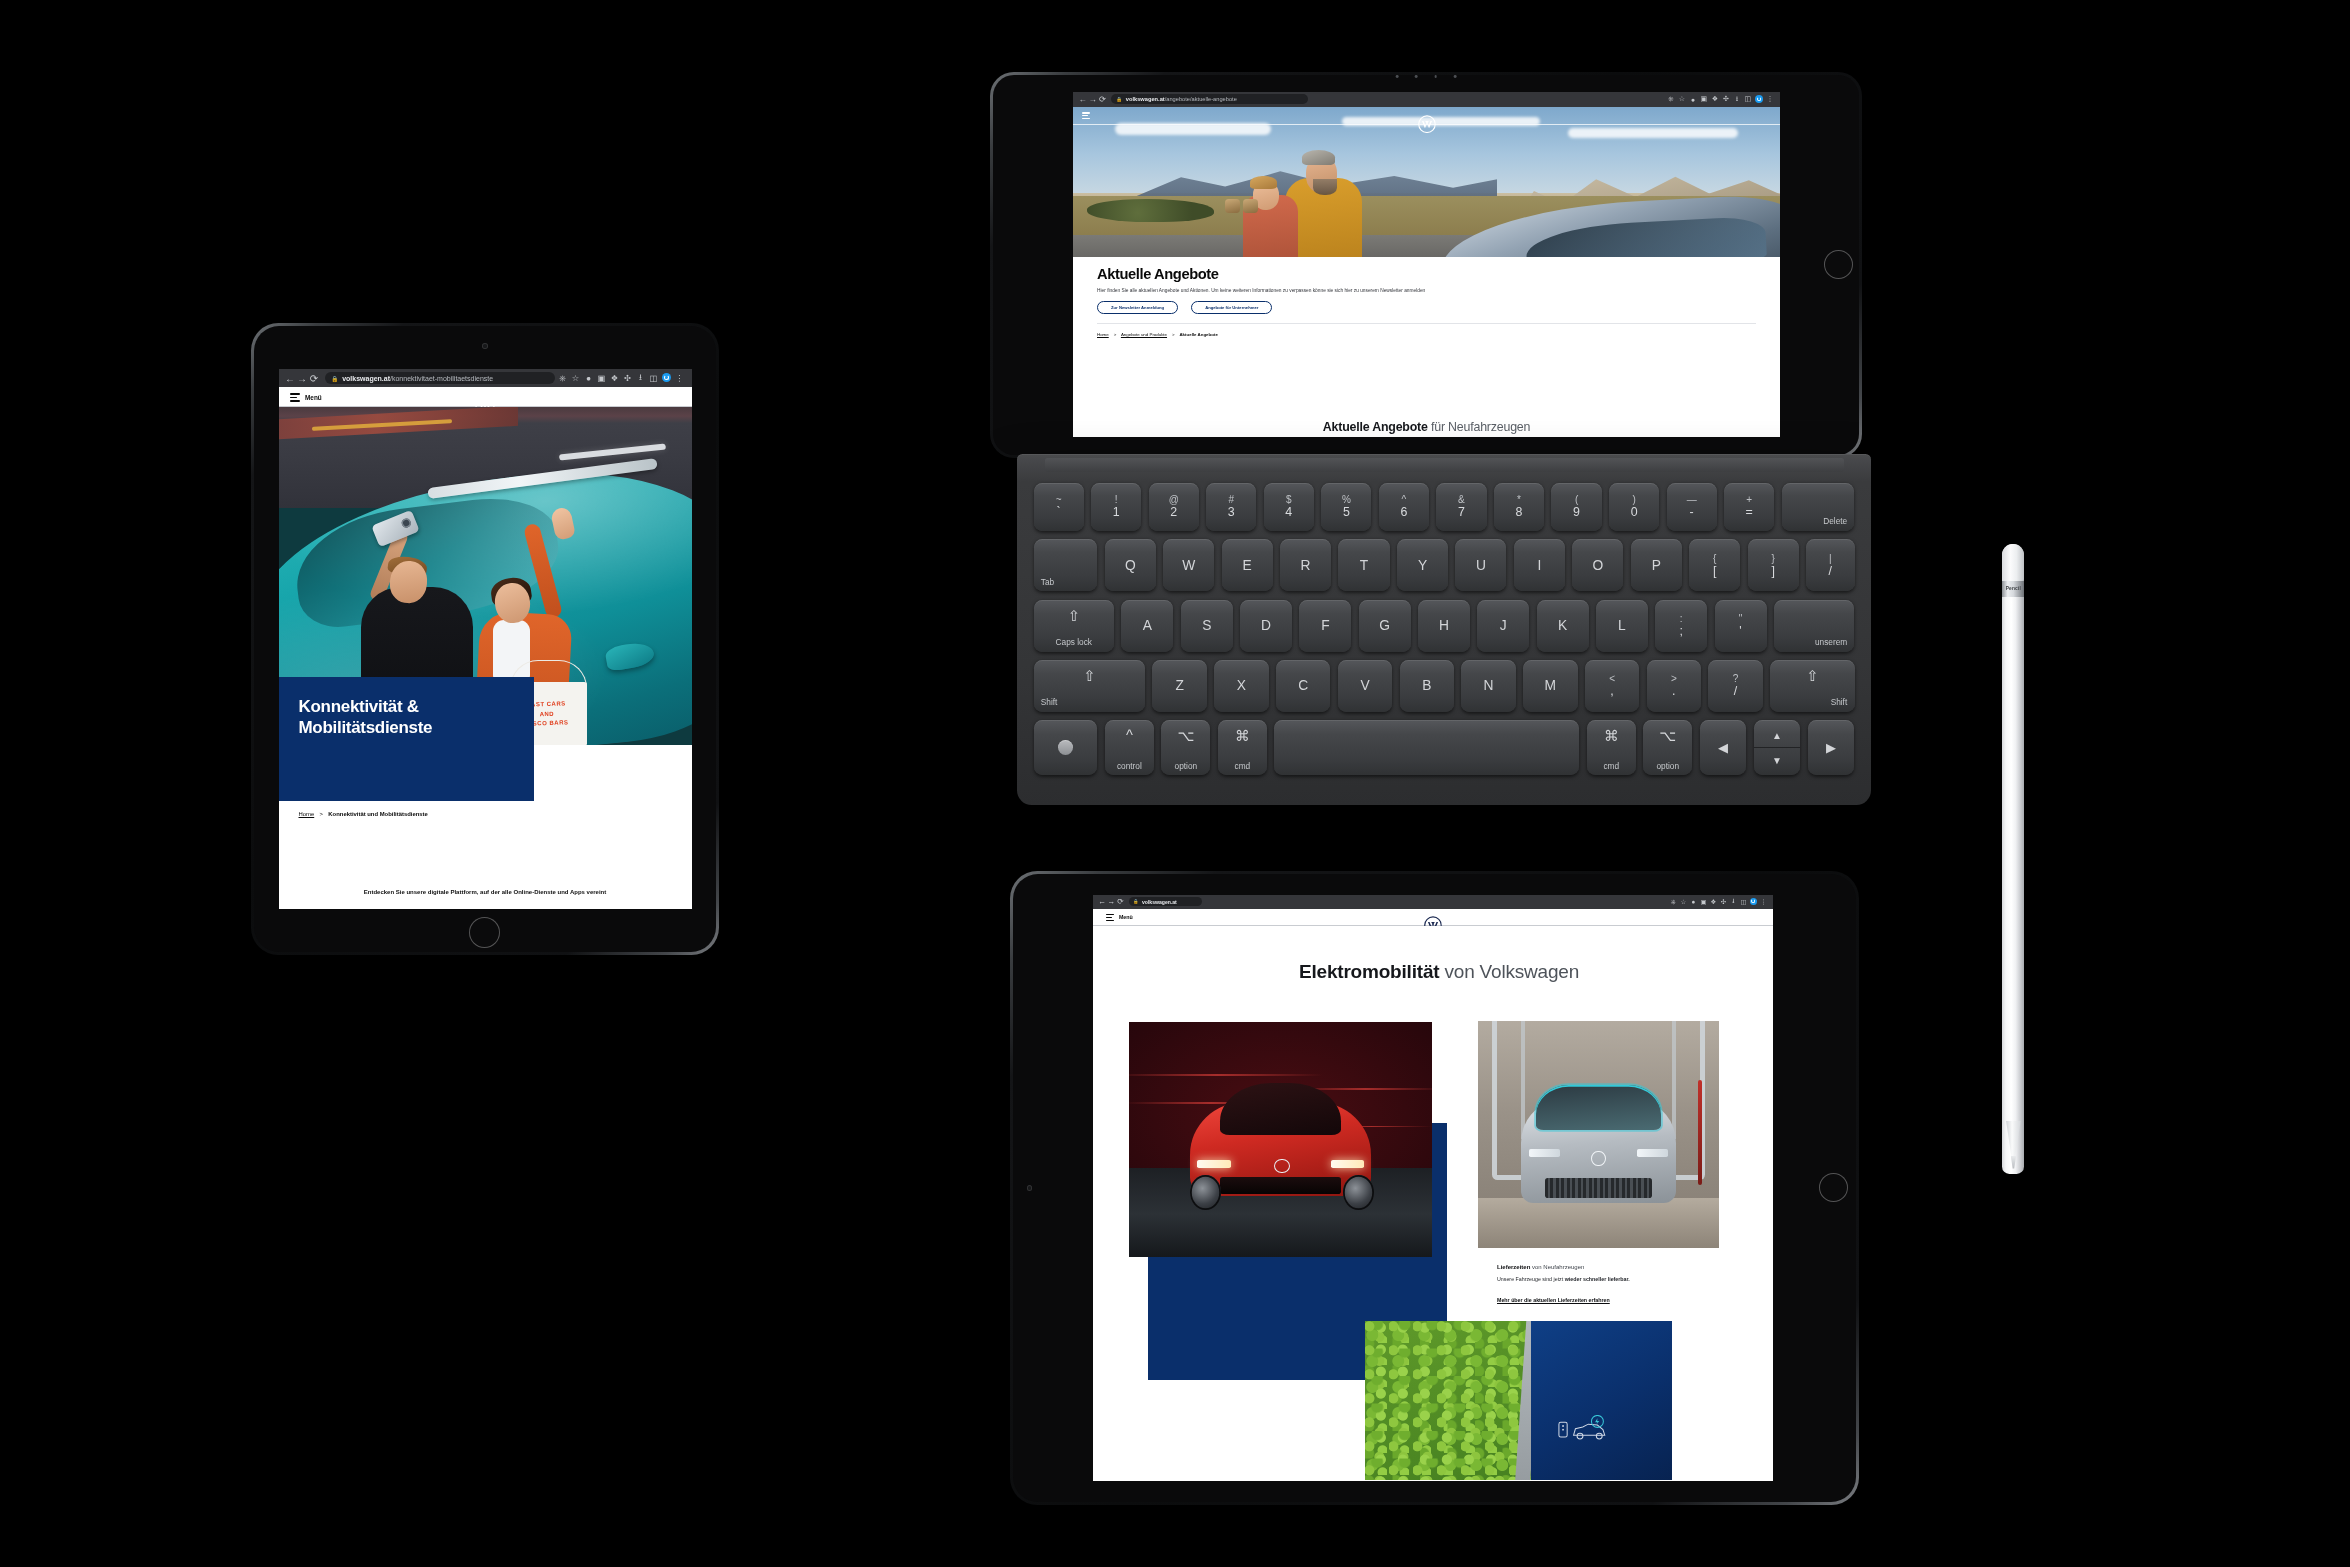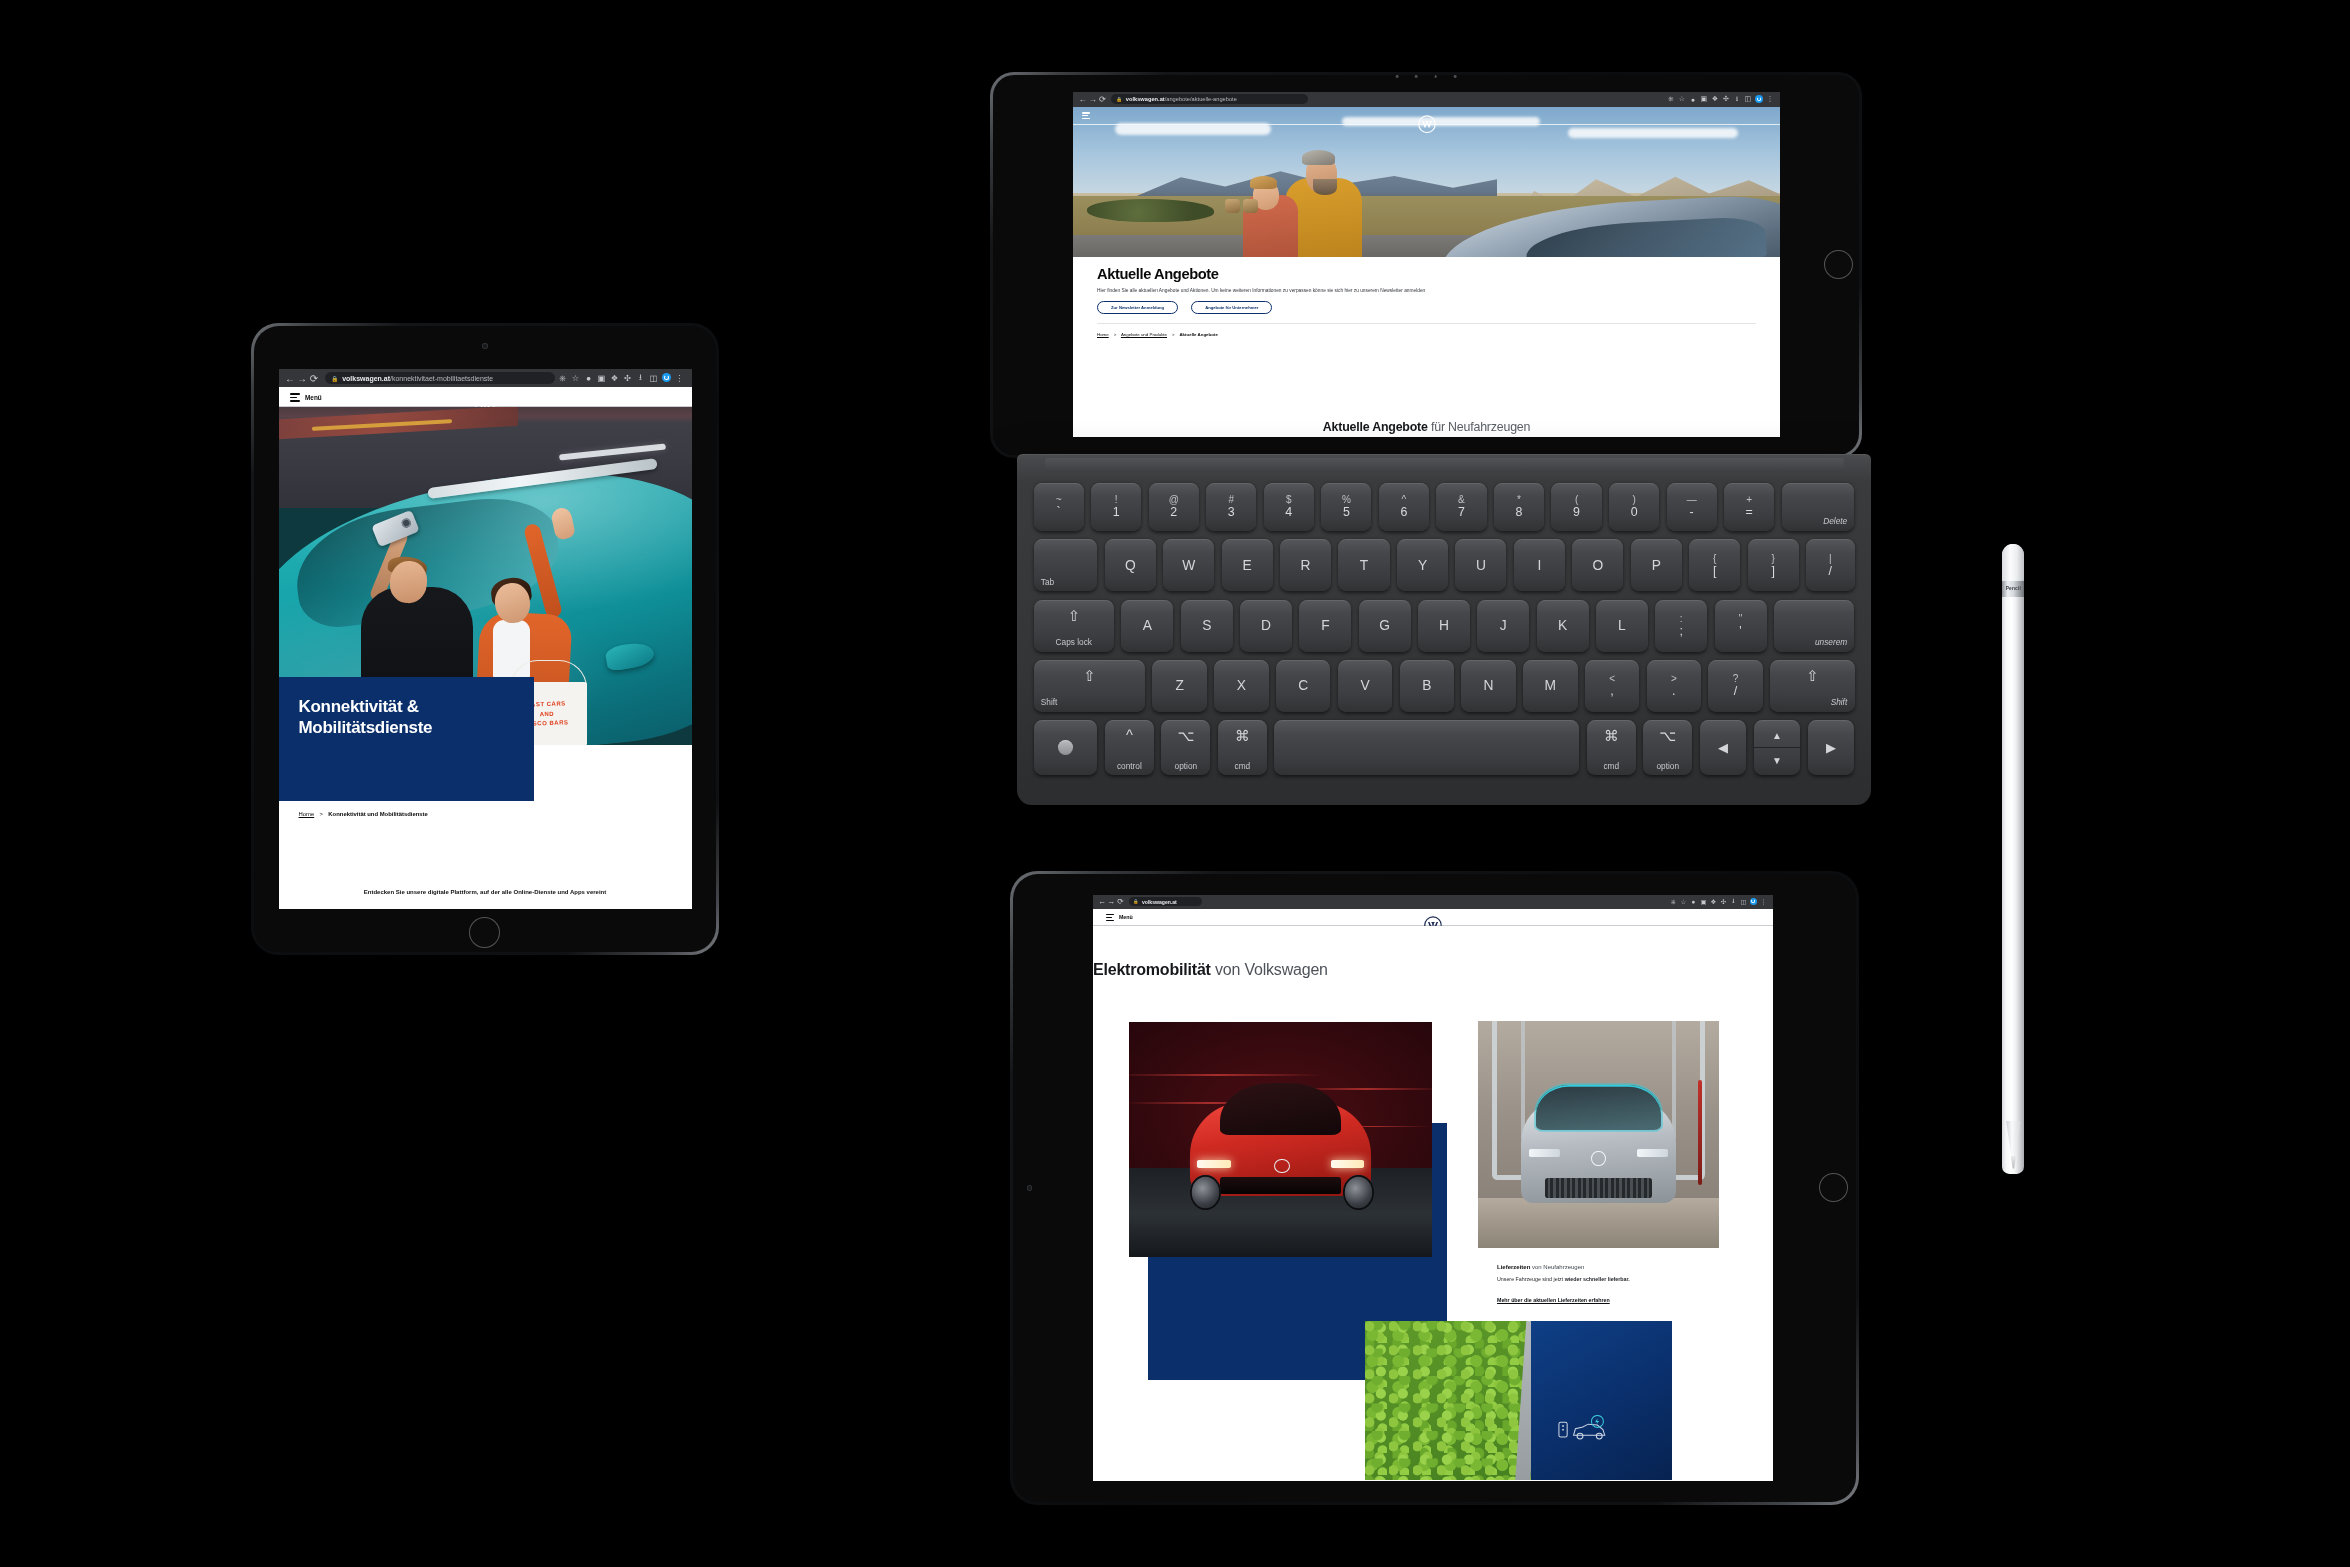--- a/index.html
+++ b/index.html
@@ -259,21 +259,21 @@
   .key {
     flex:1 1 0; border-radius:8.3px; position:relative;
     background:linear-gradient(180deg,#55575b 0%,#45474a 26%,#3a3c3f 72%,#303234 100%);
     box-shadow:0 1.8px 3.7px rgba(0,0,0,.55), inset 0 0.9px 0 rgba(255,255,255,.09);
     color:#d3d5d8; display:flex; align-items:center; justify-content:center;
     font-size:13.8px; font-weight:500; user-select:none;
   }
   .key.dual { flex-direction:column; justify-content:center; gap:0.9px; font-size:11px; }
   .key.dual .up { font-size:10px; color:#bfc2c6; line-height:1; }
   .key.dual .lo { font-size:12.4px; color:#d8dadd; line-height:1; }
-  .key .lbl-br { position:absolute; right:7.3px; bottom:4.6px; font-size:8.3px; color:#c6c9cc; font-weight:400;font-style:italic; }
+  .key .lbl-br { position:absolute; right:7.3px; bottom:4.6px; font-size:8.3px; color:#c6c9cc; font-weight:400; }
   .key .lbl-bl { position:absolute; left:7.3px; bottom:4.6px; font-size:8.3px; color:#c6c9cc; font-weight:400; }
   .key .lbl-bc { position:absolute; left:0; right:0; bottom:4.6px; text-align:center; font-size:8.3px; color:#c6c9cc; font-weight:400; }
   .key .glyph-top { position:absolute; left:0; right:0; top:7.3px; text-align:center; font-size:14.7px; color:#d4d6d9; }
   .key.k-delete { flex:1.45 1 0; }
   .key.k-tab { flex:1.25 1 0; }
   .key.k-backslash { flex:0.95 1 0; }
   .key.k-caps { flex:1.55 1 0; }
   .key.k-return { flex:1.55 1 0; }
   .key.k-shiftl { flex:2.05 1 0; }
   .key.k-shiftr { flex:1.55 1 0; }
@@ -301,21 +301,21 @@
   #tabletBot .vw-bar { height:17.4px; padding-left:13px; }
   #tabletBot .burger b { width:8.3px; height:1.1px; margin:0.9px 0; }
   #tabletBot .burger b:nth-child(2){ width:6px; }
   #tabletBot .menu-label{ font-size:5.3px; margin-left:4.6px; }
   #tabletBot .vw-rule { top:16.5px; }
   #tabletBot .vw-logo { top:7.3px; width:18.4px; height:18.4px; }
   #tabletBot .homebtn { right:11px; top:50%; margin-top:-14.7px; width:29px; height:29px; }
   #tabletBot .cam { left:16.5px; top:50%; margin-top:-2.8px; width:5.5px; height:5.5px; }
 
   .bot-page { position:relative; width:100%; height:568px; background:#fff; }
-  .bot-h2 { text-align:left; padding-top:35px; font-size:16px; color:#16181c; letter-spacing:-0.2px; }
+  .bot-h2 { text-align:center; padding-top:35px; font-size:19px; color:#16181c; letter-spacing:-0.2px;padding-left:12px; }
   .bot-h2 b { font-weight:800; }
   .bot-h2 span { color:#4e535a; font-weight:400; }
 
   .bot-blue { position:absolute; left:55px; top:197px; width:299px; height:257px; background:#0a2f6b; }
   .bot-blue .inner { padding:72px 27.5px 0 31px; }
   .bot-blue h3 { font-size:6px; color:#e8ecf3; font-weight:400; margin-bottom:7.3px; }
   .bot-blue h3 b { color:#fff; font-weight:700; }
   .bot-blue p { font-size:5.3px; color:#dfe5ee; line-height:1.85; }
   .bot-blue a.lnk { display:inline-block; margin-top:11px; font-size:5.3px; color:#5fc8ea;
     font-weight:700; text-decoration:underline; }

